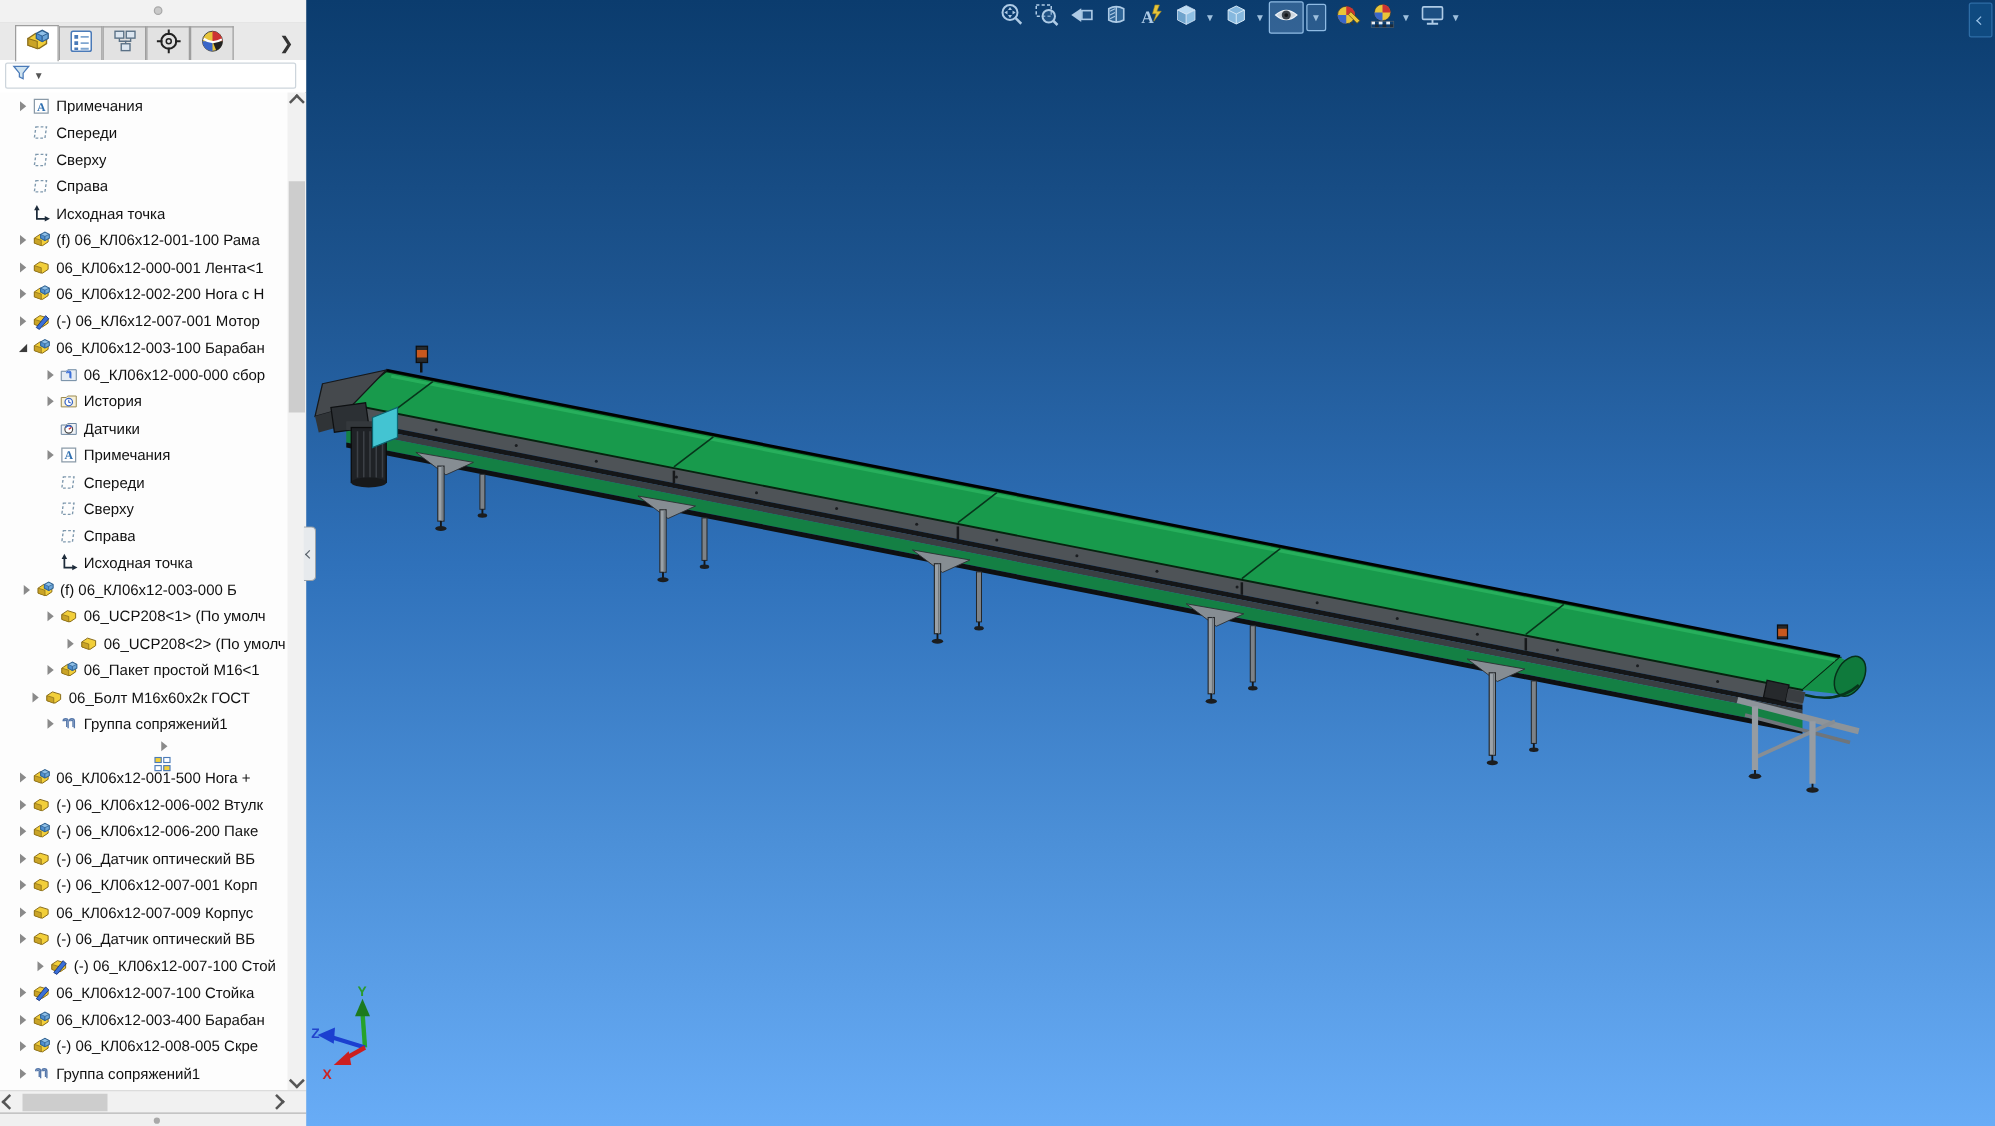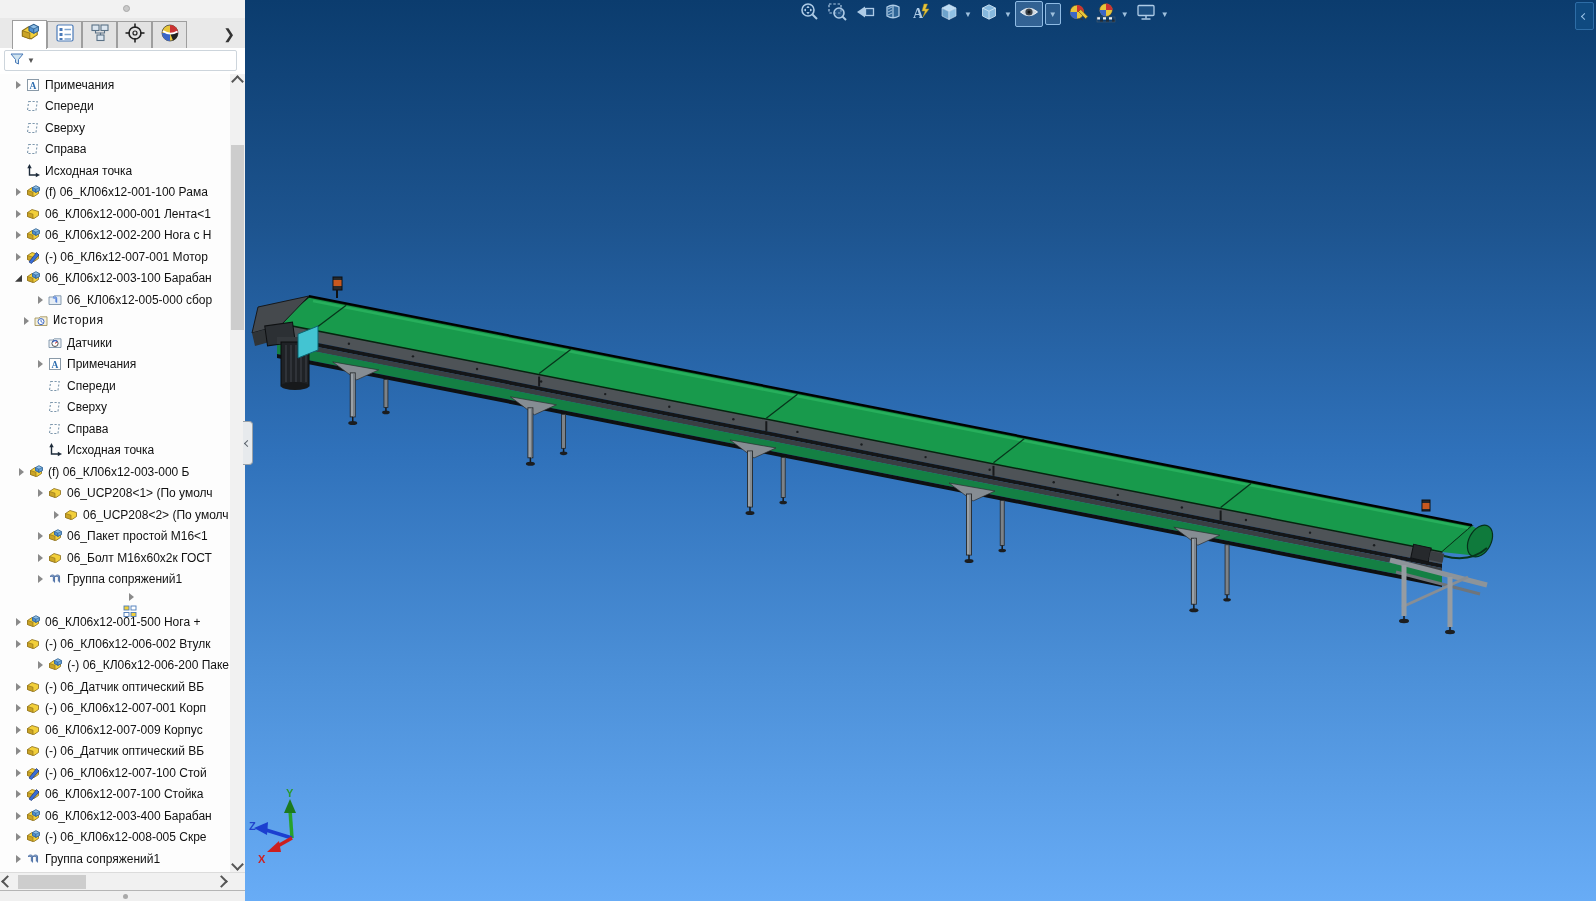--- a/index.html
+++ b/index.html
@@ -258,23 +258,23 @@
           <span class="tw-label">06_КЛ06х12-003-100 Барабан</span>
         </div>
         <div class="tree-row" style="padding-left: 34px;">
           <span class="tw-arrow">
             <span class="arr-col"></span>
           </span>
           <span class="tw-icon"><svg viewBox="0 0 16 16">
               <path d="M2 5 L6 5 L7.2 3.8 L14 3.8 L14 12.5 L2 12.5 Z" fill="#e6edf4" stroke="#6d87a0" stroke-width=".8"></path>
               <path d="M6.3 6.5 a1.7 1.7 0 0 1 3.4 0 l0 4.2 M7.3 6.6 a0.8 0.8 0 0 1 1.6 0 l0 3.6" fill="none" stroke="#3a6fd8" stroke-width=".9"></path>
             </svg></span>
-          <span class="tw-label">06_КЛ06х12-005-000 сбор</span>
-        </div>
-        <div class="tree-row" style="padding-left: 20px; font-family: Liberation Mono, monospace;">
+          <span class="tw-label">06_КЛ06х12-000-000 сбор</span>
+        </div>
+        <div class="tree-row" style="padding-left: 34px;">
           <span class="tw-arrow">
             <span class="arr-col"></span>
           </span>
           <span class="tw-icon"><svg viewBox="0 0 16 16">
               <path d="M2 5 L6 5 L7.2 3.8 L14 3.8 L14 12.5 L2 12.5 Z" fill="#f6f0d8" stroke="#9a8a50" stroke-width=".8"></path>
               <circle cx="8" cy="8.6" r="3" fill="#fff" stroke="#3a66c8" stroke-width="1"></circle>
               <path d="M8 6.8 L8 8.7 L9.6 9.4" stroke="#3a66c8" stroke-width=".9" fill="none"></path>
             </svg></span>
           <span class="tw-label">История</span>
         </div>
@@ -371,21 +371,21 @@
               <path d="M2.5 6.5 L7 3.5 L13.5 5.5 L13.5 9.5 L9 12.5 L2.5 10.5 Z" fill="#f2cf3a" stroke="#8a6d1a" stroke-width=".8"></path>
               <path d="M2.5 6.5 L8 8.2 L8 12.6 L2.5 10.5 Z" fill="#caa426" stroke="#8a6d1a" stroke-width=".6"></path>
               <g transform="translate(7.5,1.2) scale(1.15)">
                 <path d="M0 2 L3 0.4 L6 2 L6 4.6 L3 6.2 L0 4.6 Z" fill="#8fc0e8" stroke="#2d5f8f" stroke-width=".7"></path>
                 <path d="M0 2 L3 3.4 L3 6.2 L0 4.6 Z" fill="#4f8fd0" stroke="#2d5f8f" stroke-width=".5"></path>
                 <path d="M3 3.4 L6 2 L6 4.6 L3 6.2 Z" fill="#6da6d8" stroke="#2d5f8f" stroke-width=".5"></path>
               </g>
             </svg></span>
           <span class="tw-label">06_Пакет простой М16&lt;1</span>
         </div>
-        <div class="tree-row" style="padding-left: 34px;">
+        <div class="tree-row" style="padding-left: 22px;">
           <span class="tw-arrow">
             <span class="arr-col"></span>
           </span>
           <span class="tw-icon"><svg viewBox="0 0 16 16">
               <path d="M2.5 6.5 L7 3.5 L13.5 5.5 L13.5 9.5 L9 12.5 L2.5 10.5 Z" fill="#f2cf3a" stroke="#8a6d1a" stroke-width=".8"></path>
               <path d="M2.5 6.5 L8 8.2 L8 12.6 L2.5 10.5 Z" fill="#caa426" stroke="#8a6d1a" stroke-width=".6"></path>
             </svg></span>
           <span class="tw-label">06_Болт М16х60х2к ГОСТ</span>
         </div>
         <div class="tree-row" style="padding-left: 34px;">
@@ -434,21 +434,21 @@
         <div class="tree-row" style="padding-left: 12px;">
           <span class="tw-arrow">
             <span class="arr-col"></span>
           </span>
           <span class="tw-icon"><svg viewBox="0 0 16 16">
               <path d="M2.5 6.5 L7 3.5 L13.5 5.5 L13.5 9.5 L9 12.5 L2.5 10.5 Z" fill="#f2cf3a" stroke="#8a6d1a" stroke-width=".8"></path>
               <path d="M2.5 6.5 L8 8.2 L8 12.6 L2.5 10.5 Z" fill="#caa426" stroke="#8a6d1a" stroke-width=".6"></path>
             </svg></span>
           <span class="tw-label">(-) 06_КЛ06х12-006-002 Втулк</span>
         </div>
-        <div class="tree-row" style="padding-left: 12px; justify-content: flex-end;">
+        <div class="tree-row" style="padding-left: 12px;">
           <span class="tw-arrow">
             <span class="arr-col"></span>
           </span>
           <span class="tw-icon"><svg viewBox="0 0 16 16">
               <path d="M2.5 6.5 L7 3.5 L13.5 5.5 L13.5 9.5 L9 12.5 L2.5 10.5 Z" fill="#f2cf3a" stroke="#8a6d1a" stroke-width=".8"></path>
               <path d="M2.5 6.5 L8 8.2 L8 12.6 L2.5 10.5 Z" fill="#caa426" stroke="#8a6d1a" stroke-width=".6"></path>
               <g transform="translate(7.5,1.2) scale(1.15)">
                 <path d="M0 2 L3 0.4 L6 2 L6 4.6 L3 6.2 L0 4.6 Z" fill="#8fc0e8" stroke="#2d5f8f" stroke-width=".7"></path>
                 <path d="M0 2 L3 3.4 L3 6.2 L0 4.6 Z" fill="#4f8fd0" stroke="#2d5f8f" stroke-width=".5"></path>
                 <path d="M3 3.4 L6 2 L6 4.6 L3 6.2 Z" fill="#6da6d8" stroke="#2d5f8f" stroke-width=".5"></path>
@@ -489,21 +489,21 @@
         <div class="tree-row" style="padding-left: 12px;">
           <span class="tw-arrow">
             <span class="arr-col"></span>
           </span>
           <span class="tw-icon"><svg viewBox="0 0 16 16">
               <path d="M2.5 6.5 L7 3.5 L13.5 5.5 L13.5 9.5 L9 12.5 L2.5 10.5 Z" fill="#f2cf3a" stroke="#8a6d1a" stroke-width=".8"></path>
               <path d="M2.5 6.5 L8 8.2 L8 12.6 L2.5 10.5 Z" fill="#caa426" stroke="#8a6d1a" stroke-width=".6"></path>
             </svg></span>
           <span class="tw-label">(-) 06_Датчик оптический ВБ</span>
         </div>
-        <div class="tree-row" style="padding-left: 12px;">
+        <div class="tree-row" style="padding-left: 12px; margin-left: 14px;">
           <span class="tw-arrow">
             <span class="arr-col"></span>
           </span>
           <span class="tw-icon"><svg viewBox="0 0 16 16">
               <path d="M2.5 6.5 L7 3.5 L13.5 5.5 L13.5 9.5 L9 12.5 L2.5 10.5 Z" fill="#f2cf3a" stroke="#8a6d1a" stroke-width=".8"></path>
               <path d="M2.5 6.5 L8 8.2 L8 12.6 L2.5 10.5 Z" fill="#caa426" stroke="#8a6d1a" stroke-width=".6"></path>
               <path d="M4 13 L11.5 3.5 L14 6 L6.5 14.5 Z" fill="#3a6fd8" stroke="#16327a" stroke-width=".7"></path>
             </svg></span>
           <span class="tw-label">(-) 06_КЛ06х12-007-100 Стой</span>
         </div>

